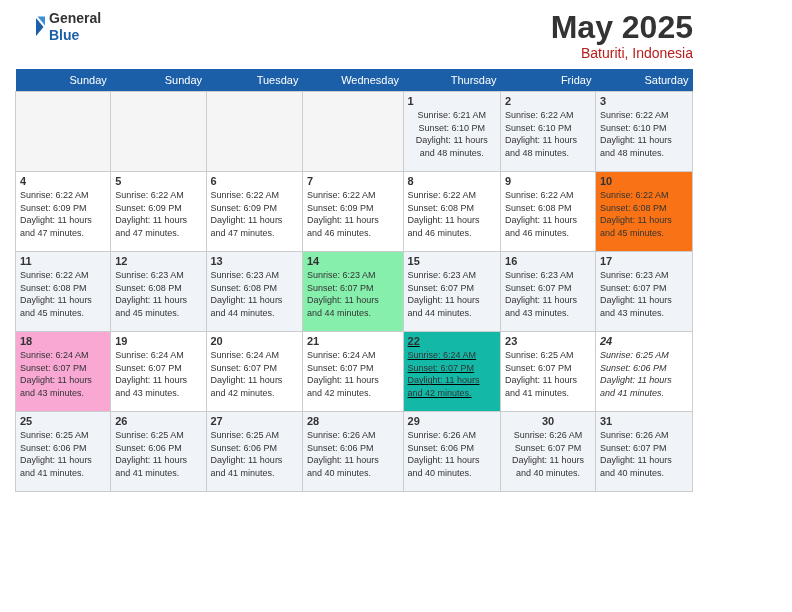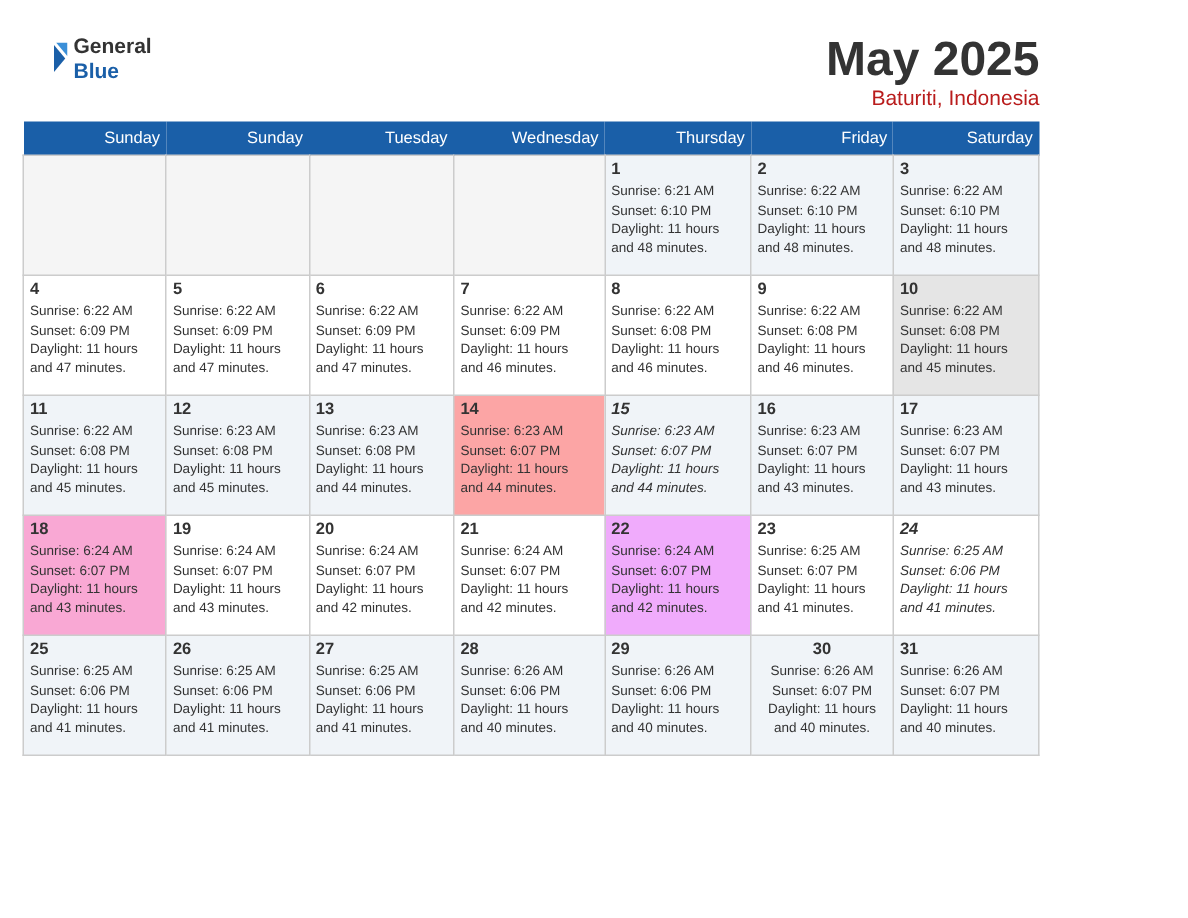--- a/index.html
+++ b/index.html
@@ -5,21 +5,21 @@
     * { margin: 0; padding: 0; box-sizing: border-box; }
     body {
       font-family: Arial, sans-serif;
       background: #fff;
       width: 792px;
       height: 612px;
       overflow: hidden;
     }
     .container {
       width: 708px;
-      padding: 22px 15px;
+      padding: 10px 15px;
     }
     .header {
       display: flex;
       justify-content: space-between;
       align-items: flex-start;
       margin-bottom: 8px;
     }
     .logo {
       display: flex;
       align-items: center;
@@ -128,21 +128,21 @@
       </tr>
     </thead>
     <tbody id="calendar-body">
     <tr>
           <td class="empty-cell" style="background: rgb(240, 244, 248);"></td>
           <td class="empty-cell" style="background: rgb(240, 244, 248);"></td>
           <td class="empty-cell" style="background: rgb(240, 244, 248);"></td>
           <td class="empty-cell" style="background: rgb(240, 244, 248);"></td>
           <td style="background: rgb(240, 244, 248);">
             <span class="day-num">1</span>
-            <div class="day-info" style="white-space: pre-line;">Sunrise: 6:21 AM
+            <div class="day-info" style="white-space: pre-line; text-align: center;">Sunrise: 6:21 AM
 Sunset: 6:10 PM
 Daylight: 11 hours
 and 48 minutes.</div>
           </td>
           <td style="background: rgb(240, 244, 248);">
             <span class="day-num">2</span>
             <div class="day-info" style="white-space: pre-line;">Sunrise: 6:22 AM
 Sunset: 6:10 PM
 Daylight: 11 hours
 and 48 minutes.</div>
@@ -191,21 +191,21 @@
 Daylight: 11 hours
 and 46 minutes.</div>
           </td>
           <td style="background: rgb(255, 255, 255);">
             <span class="day-num">9</span>
             <div class="day-info" style="white-space: pre-line;">Sunrise: 6:22 AM
 Sunset: 6:08 PM
 Daylight: 11 hours
 and 46 minutes.</div>
           </td>
-          <td style="background: #e5e5e5;">
+          <td style="background: #f97316;">
             <span class="day-num">10</span>
             <div class="day-info" style="white-space: pre-line;">Sunrise: 6:22 AM
 Sunset: 6:08 PM
 Daylight: 11 hours
 and 45 minutes.</div>
           </td>
         </tr>
         <tr>
           <td style="background: rgb(240, 244, 248);">
             <span class="day-num">11</span>
@@ -221,28 +221,28 @@
 Daylight: 11 hours
 and 45 minutes.</div>
           </td>
           <td style="background: rgb(240, 244, 248);">
             <span class="day-num">13</span>
             <div class="day-info" style="white-space: pre-line;">Sunrise: 6:23 AM
 Sunset: 6:08 PM
 Daylight: 11 hours
 and 44 minutes.</div>
           </td>
-          <td style="background: #fca5a5;">
+          <td style="background: #86efac;">
             <span class="day-num">14</span>
             <div class="day-info" style="white-space: pre-line;">Sunrise: 6:23 AM
 Sunset: 6:07 PM
 Daylight: 11 hours
 and 44 minutes.</div>
           </td>
-          <td style="background: rgb(240, 244, 248); font-style: italic;">
+          <td style="background: rgb(240, 244, 248);">
             <span class="day-num">15</span>
             <div class="day-info" style="white-space: pre-line;">Sunrise: 6:23 AM
 Sunset: 6:07 PM
 Daylight: 11 hours
 and 44 minutes.</div>
           </td>
           <td style="background: rgb(240, 244, 248);">
             <span class="day-num">16</span>
             <div class="day-info" style="white-space: pre-line;">Sunrise: 6:23 AM
 Sunset: 6:07 PM
@@ -279,21 +279,21 @@
 Daylight: 11 hours
 and 42 minutes.</div>
           </td>
           <td style="background: rgb(255, 255, 255);">
             <span class="day-num">21</span>
             <div class="day-info" style="white-space: pre-line;">Sunrise: 6:24 AM
 Sunset: 6:07 PM
 Daylight: 11 hours
 and 42 minutes.</div>
           </td>
-          <td style="background: #f0abfc;">
+          <td style="background: #14b8a6; text-decoration: underline;">
             <span class="day-num">22</span>
             <div class="day-info" style="white-space: pre-line;">Sunrise: 6:24 AM
 Sunset: 6:07 PM
 Daylight: 11 hours
 and 42 minutes.</div>
           </td>
           <td style="background: rgb(255, 255, 255);">
             <span class="day-num">23</span>
             <div class="day-info" style="white-space: pre-line;">Sunrise: 6:25 AM
 Sunset: 6:07 PM

